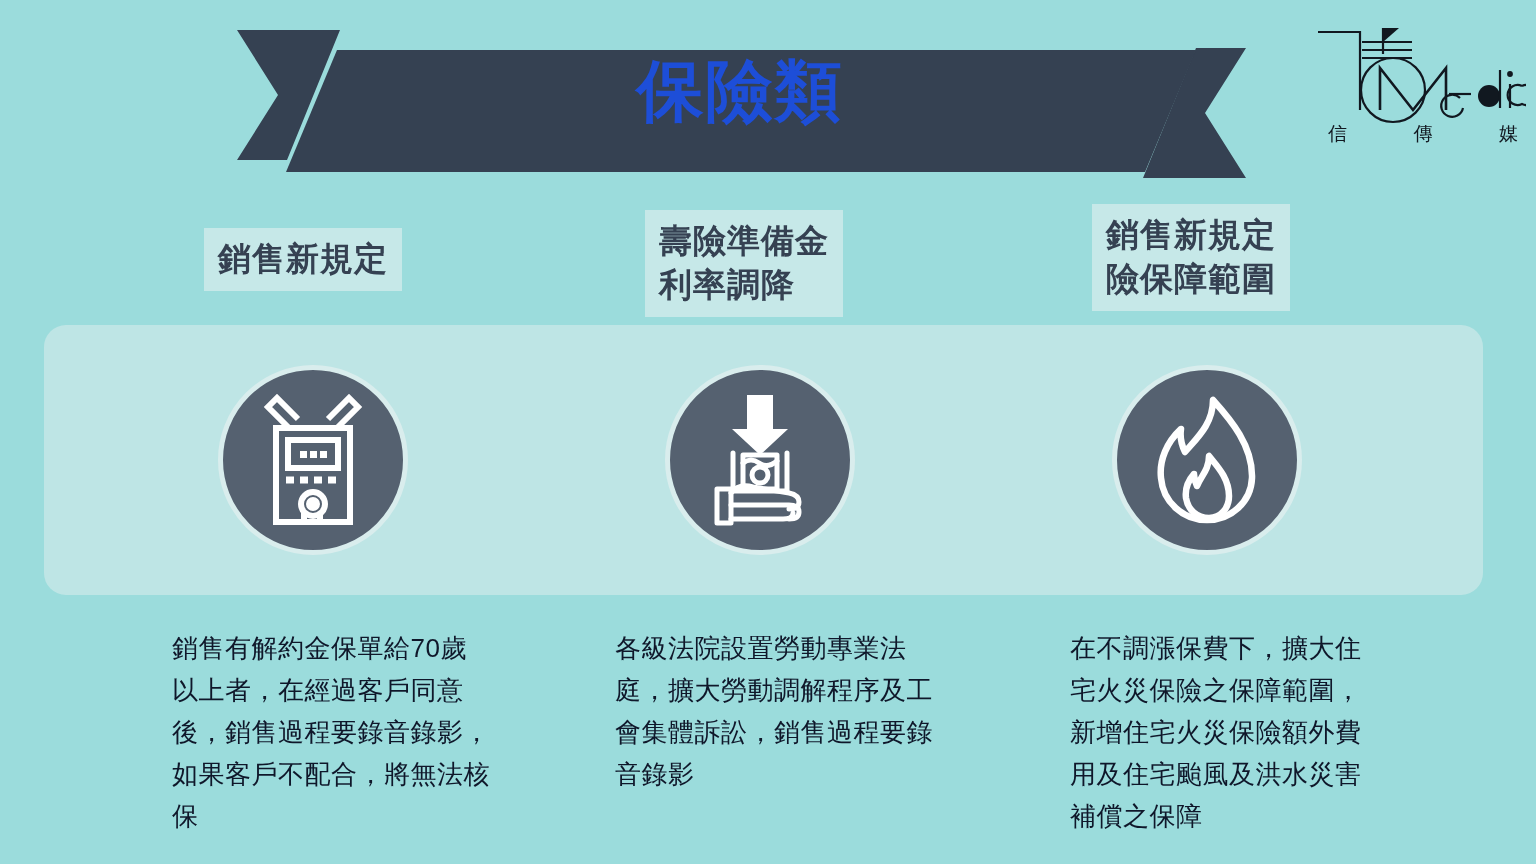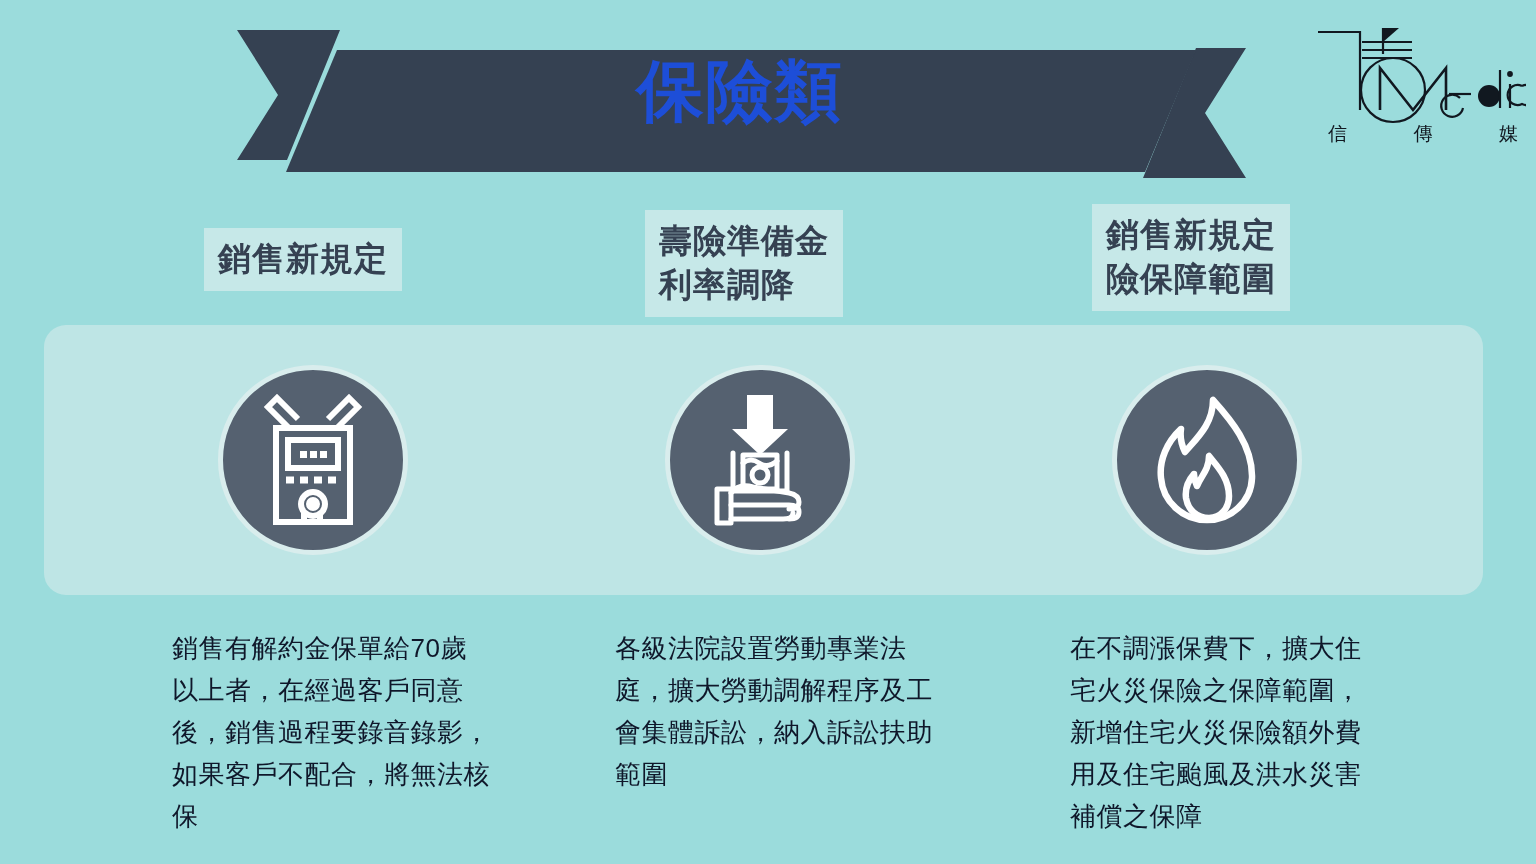--- a/index.html
+++ b/index.html
@@ -226,16 +226,16 @@
                      C74,124 82,114 82,102
                      C82,84 70,72 62,62 Z"></path>
           </g>
         </svg>
       </div>
     </div>
 
   </div>
 
   <div class="col-body" id="body-0">銷售有解約金保單給70歲以上者，在經過客戶同意後，銷售過程要錄音錄影，如果客戶不配合，將無法核保</div>
-  <div class="col-body" id="body-1">各級法院設置勞動專業法庭，擴大勞動調解程序及工會集體訴訟，納入訴訟扶助範圍</div>
+  <div class="col-body" id="body-1">各級法院設置勞動專業法庭，擴大勞動調解程序及工會集體訴訟，銷售過程要錄音錄影</div>
   <div class="col-body" id="body-2">在不調漲保費下，擴大住宅火災保險之保障範圍，新增住宅火災保險額外費用及住宅颱風及洪水災害補償之保障</div>
 
 </div>
 
 </body></html>

